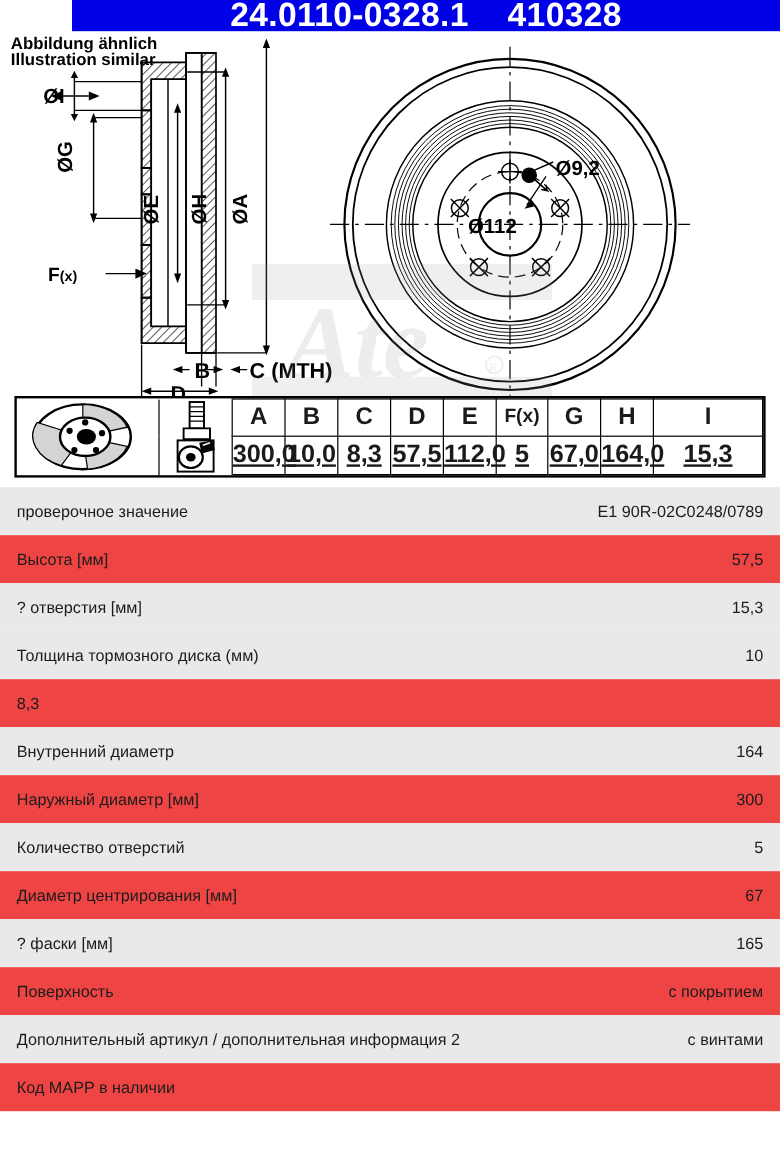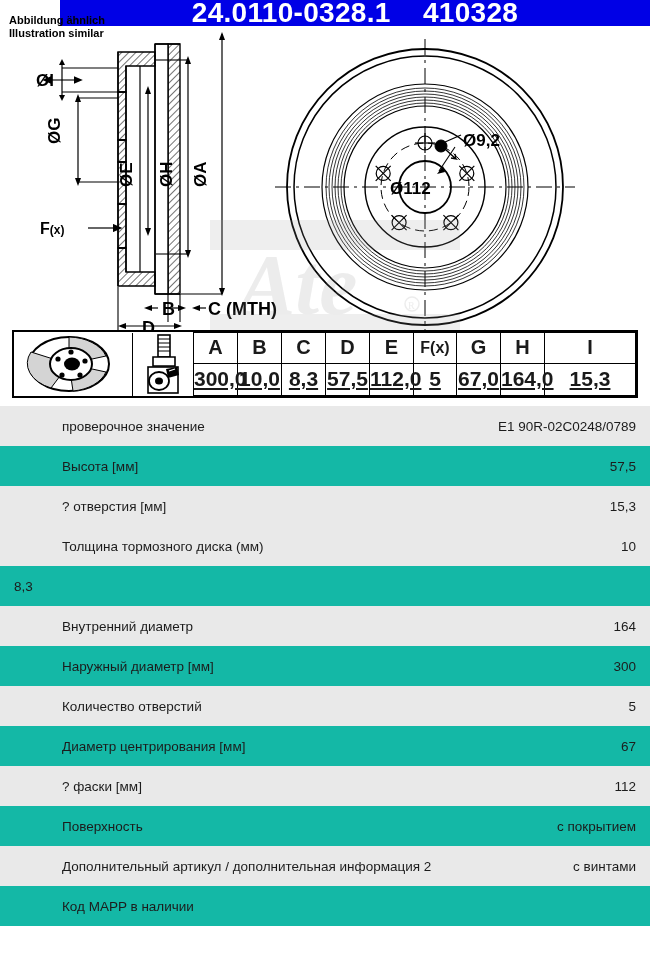--- a/index.html
+++ b/index.html
@@ -37,22 +37,22 @@
     font-size: 28px;
     font-weight: bold;
     letter-spacing: 0.3px;
     white-space: pre;
   }
 
   
   .illu-note {
     position: absolute;
     left: 9px;
-    top: 14px;
-    font-size: 11px;
+    top: 30px;
+    font-size: 14px;
     font-weight: bold;
     line-height: 12.5px;
     color: #000;
   }
 
   
   .drawing {
     position: absolute;
     left: 0;
     top: 32px;
@@ -115,22 +115,22 @@
     height: 40px;
     box-sizing: border-box;
     padding: 0 14px;
     display: flex;
     align-items: center;
     justify-content: space-between;
     font-size: 13.5px;
     color: #1c1c1c;
   }
   .spec-row.alt { background: #e9e9e9; }
-  .spec-row.plain { background: #14b8a6; }
-  .spec-label { white-space: nowrap; margin-left: 48px; }
+  .spec-row.plain { background: #ef4444; }
+  .spec-label { white-space: nowrap; }
   .spec-value { white-space: nowrap; text-align: right; }
 </style>
 </head>
 <body>
 
 <div class="header-bar">
   <div class="header-title">24.0110-0328.1    410328</div>
 </div>
 
 <div class="illu-note">
@@ -410,21 +410,21 @@
   <div class="spec-row alt">
       <span class="spec-label">Количество отверстий</span>
       <span class="spec-value">5</span>
     </div>
   <div class="spec-row plain">
       <span class="spec-label">Диаметр центрирования [мм]</span>
       <span class="spec-value">67</span>
     </div>
   <div class="spec-row alt">
       <span class="spec-label">? фаски [мм]</span>
-      <span class="spec-value">112</span>
+      <span class="spec-value">165</span>
     </div>
   <div class="spec-row plain">
       <span class="spec-label">Поверхность</span>
       <span class="spec-value">с покрытием</span>
     </div>
   <div class="spec-row alt">
       <span class="spec-label">Дополнительный артикул / дополнительная информация 2</span>
       <span class="spec-value">с винтами</span>
     </div>
   <div class="spec-row plain">

